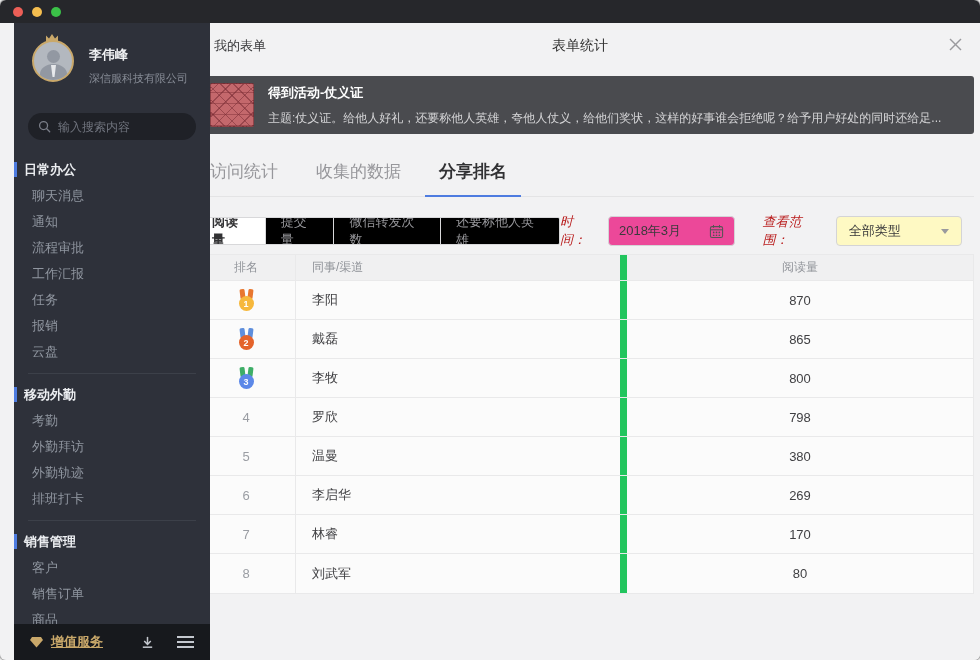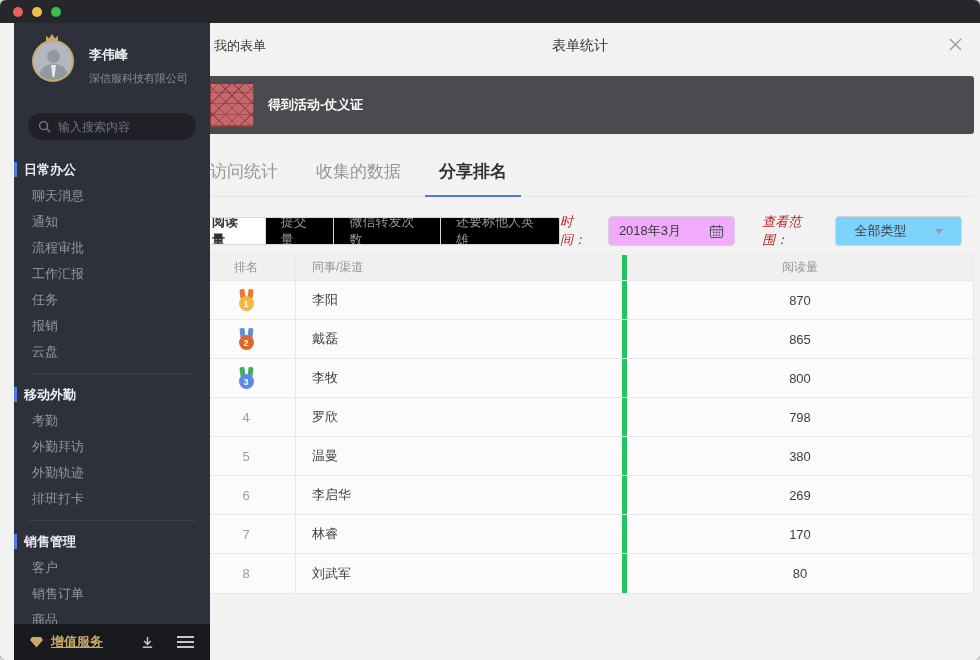--- a/index.html
+++ b/index.html
@@ -66,33 +66,33 @@
   .tab { padding:0 14px 12px 14px; margin-right:10px; font-size:17px; color:#97979b; cursor:pointer; border-bottom:2px solid transparent; margin-bottom:-1px; }
   .tab.active { color:#323234; font-weight:bold; border-bottom-color:var(--accent); }
 
   .filter-row { display:flex; align-items:center; margin-top:19px; height:30px; }
   .segs { display:flex; height:28px; border:1px solid #d8d8da; border-radius:2px; overflow:hidden; }
   .seg { display:flex; align-items:center; padding:0 15px; font-size:13px; color:#97979b; background:#000000; border-right:1px solid #d8d8da; cursor:pointer; }
   .seg:last-child { border-right:none; }
   .seg.active { background:#fff; color:#323234; font-weight:bold; }
   .filter-right { margin-left:auto; display:flex; align-items:center; margin-right:12px; }
   .flabel { font-size:13px; color:#b91c1c; margin-right:10px;font-style:italic; }
-  .datebox { display:flex; align-items:center; width:130px; height:30px; background:#f0abfc; border:1px solid #d4d4d6; border-radius:4px; padding:0 10px; cursor:pointer; }
+  .datebox { display:flex; align-items:center; width:130px; height:30px; background:#ec4899; border:1px solid #d4d4d6; border-radius:4px; padding:0 10px; cursor:pointer; }
   .datebox .dval { flex:1; font-size:13px; color:#3a3a3c; }
-  .scopebox { display:flex; align-items:center; width:129px; height:30px; background:#7dd3fc; border:1px solid #d4d4d6; border-radius:4px; padding:0 18px; margin-left:0; cursor:pointer; }
+  .scopebox { display:flex; align-items:center; width:129px; height:30px; background:#fef9c3; border:1px solid #d4d4d6; border-radius:4px; padding:0 12px; margin-left:0; cursor:pointer; }
   .scopebox .sval { flex:1; font-size:13px; color:#3a3a3c; }
   .caret { width:0; height:0; border-left:4px solid transparent; border-right:4px solid transparent; border-top:5px solid #9a9a9e; }
   .gap28 { width:28px; }
 
   .table { margin-top:8px; border:1px solid #e9e9ea; background:#fbfbfb; }
   .trow { display:flex; border-bottom:1px solid #e9e9ea; }
   .trow:last-child { border-bottom:none; }
   .th { background:#f0f0f1; height:26px; }
   .c-rank { width:99px; flex:0 0 auto; display:flex; align-items:center; justify-content:center; border-right:1px solid #e9e9ea; }
-  .c-name { flex:1; display:flex; align-items:center; padding-left:16px; border-right:5px solid #22c55e; }
+  .c-name { flex:1; display:flex; align-items:center; padding-left:16px; border-right:7px solid #22c55e; }
   .c-val { width:346px; flex:0 0 auto; display:flex; align-items:center; justify-content:center; }
   .th .c-rank, .th .c-name, .th .c-val { font-size:12px; color:#909399; }
   .tr { height:39px; font-size:13px; color:#3f3f42; }
   .ranknum { color:#9a9da3; font-size:13px; }
 
   .medal { position:relative; width:17px; height:22px; }
   .medal .rib { position:absolute; top:0; width:5px; height:10px; border-radius:1.5px; background:var(--rib); }
   .medal .rib.l { left:2px; transform:rotate(-7deg); }
   .medal .rib.r { right:2px; transform:rotate(7deg); }
   .medal .circ { position:absolute; left:1px; top:7px; width:15px; height:15px; border-radius:50%; background:var(--circ); color:#fff; font-size:9px; font-weight:bold; display:flex; align-items:center; justify-content:center; }
@@ -190,20 +190,21 @@
             <line x1="12" y1="1" x2="1" y2="12" stroke="#9a9a9e" stroke-width="1.4"></line>
           </svg>
       </div>
     </div>
 
     <div class="content">
       <div class="banner">
         <div class="thumb"></div>
         <div class="binfo">
           <div class="btitle">得到活动-仗义证</div>
+          <div class="bsub">主题:仗义证。给他人好礼，还要称他人英雄，夸他人仗义，给他们奖状，这样的好事谁会拒绝呢？给予用户好处的同时还给足...</div>
         </div>
       </div>
 
       <div class="tabs">
         <div class="tab">访问统计</div>
         <div class="tab">收集的数据</div>
         <div class="tab active">分享排名</div>
       </div>
 
       <div class="filter-row">

